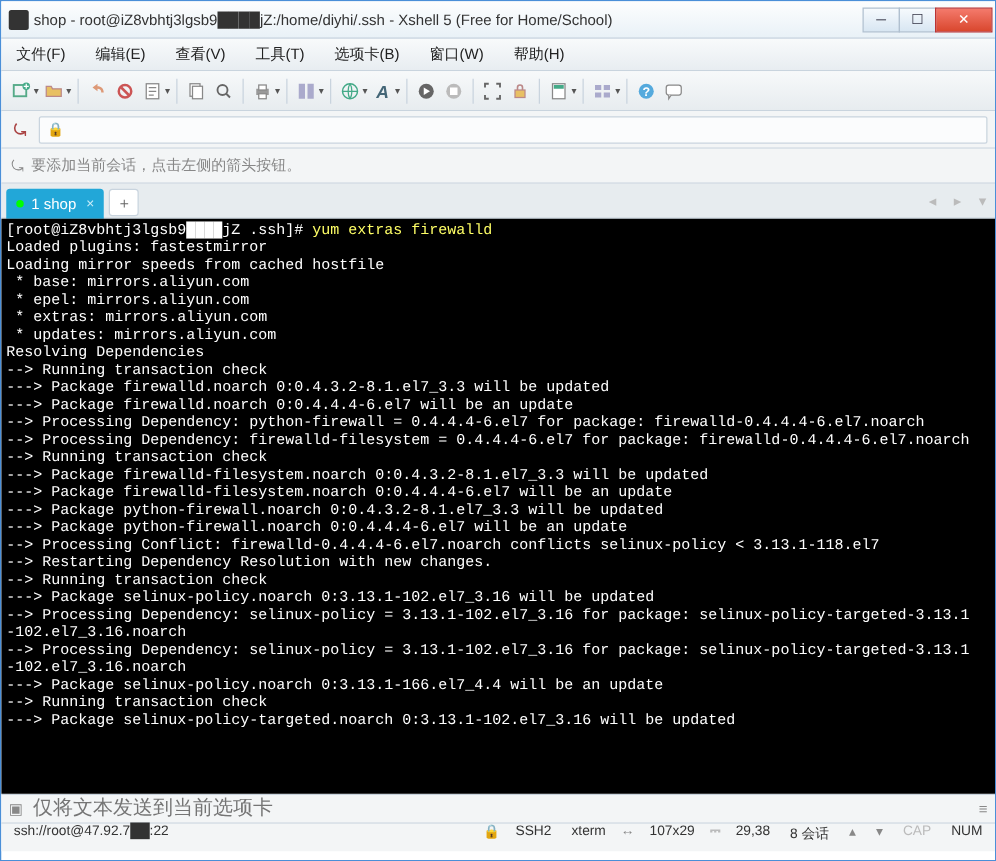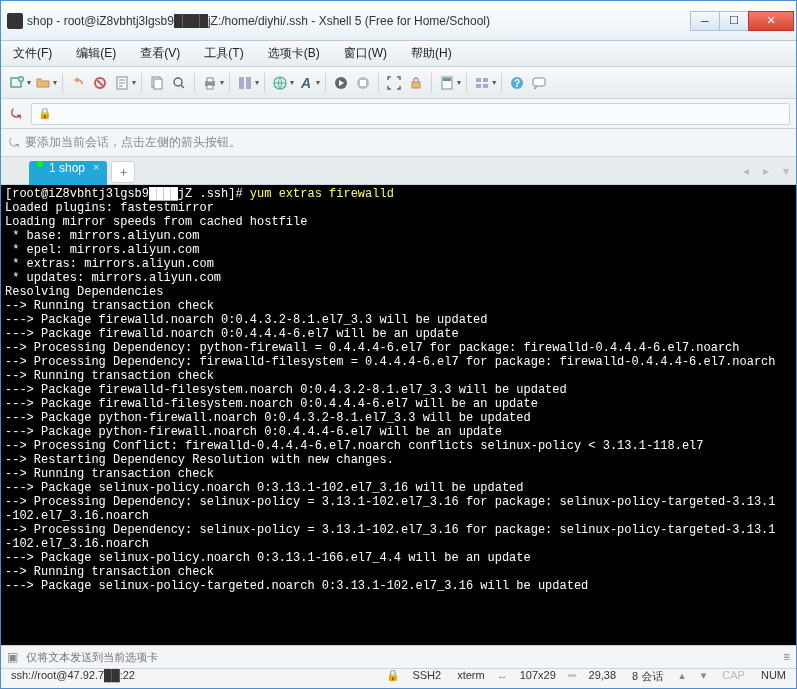--- a/index.html
+++ b/index.html
@@ -6,21 +6,21 @@
 body {
   margin: 0; padding: 0;
   font-family: "Microsoft YaHei", "Segoe UI", Tahoma, sans-serif;
   font-size: 12px;
   background: #fff;
   width: 797px; height: 689px;
   overflow: hidden;
   border: 1px solid #4a8fd8;
 }
 .titlebar {
-  height: 40px;
+  height: 30px;
   background: linear-gradient(#fdfefe, #e9f1f7);
   border-bottom: 1px solid #b8c8d8;
   display: flex; align-items: center;
   padding: 0 2px 0 6px;
 }
 .titlebar .icon { width:16px; height:16px; background:#333; border-radius:2px; margin-right:4px;}
 .titlebar .title { flex:1; color:#333; font-size:12px; white-space:nowrap; overflow:hidden;}
 .winbtns { display:flex; gap:0;}
 .winbtn { width:30px; height:20px; display:flex; align-items:center; justify-content:center; border:1px solid #b0c0d0; background:linear-gradient(#f6fafd,#d8e6f2); font-size:11px; color:#334; margin-left:-1px;}
 .winbtn.close { width:46px; background:linear-gradient(#f47a6c,#d9472e); color:#fff; border-color:#b33;}
@@ -45,43 +45,43 @@
 .lock { color:#888; font-size:11px;}
 .hint {
   height:28px; background:#f3f5f6; border-bottom:1px solid #c9d4de;
   display:flex; align-items:center; padding:0 8px; gap:6px; color:#888; font-size:12px;
 }
 .tabstrip {
   height:28px; background:#e7ecef; border-bottom:1px solid #c9d4de;
   display:flex; align-items:center; padding:0 0 0 4px; gap:0;
 }
 .tab {
-  height:24px; background:#22a7d8; color:#fff; display:flex; gap:6px;
-  padding:0 6px 0 8px; border-radius:3px 3px 0 0; font-size:12px; margin-top:4px;margin-left:24px;
+  height:24px; background:#22a7d8; color:#fff; display:flex; align-items:center; gap:6px;
+  padding:0 6px 0 8px; border-radius:3px 3px 0 0; font-size:12px; margin-top:4px;
 }
 .tab .dot { width:6px; height:6px; background:#0f0; border-radius:3px;}
 .tab .x { color:#cdeef9; font-size:11px; padding:0 2px;}
 .newtab {
   width:24px; height:22px; background:#fff; border:1px solid #c9d4de; border-radius:3px;
   display:flex; align-items:center; justify-content:center; color:#666; margin-left:4px; margin-top:3px;
 }
 .tabstrip .spacer { flex:1;}
 .navarrow { width:20px; color:#bbb; text-align:center;}
 .term {
   background:#000; color:#fff; font-family:"Consolas","Courier New",monospace;
   font-size:12px; line-height:14px; white-space:pre; overflow:hidden;
   height:460px; padding:2px 4px; position:relative;
 }
 .ylw { color:#ffff66;}
 .inputline {
   height:24px; background:#f3f5f6; border-top:1px solid #c9d4de; border-bottom:1px solid #c9d4de;
   display:flex; align-items:center; padding:0 6px; gap:6px;
 }
 .inputline input {
-  flex:1; border:none; background:transparent; font-size:11px; color:#888; outline:none;
+  flex:1; border:none; background:transparent; font-size:16px; color:#888; outline:none;
   font-family:inherit;
 }
 .statusbar {
   height:22px; background:#f3f5f6; display:flex; align-items:flex-start;
   padding:0 6px; gap:8px; color:#333; font-size:11px;
 }
 .statusbar .flex { flex:1;}
 .statusbar .cell { padding:0 4px;}
 svg { display:block;}
 </style>

